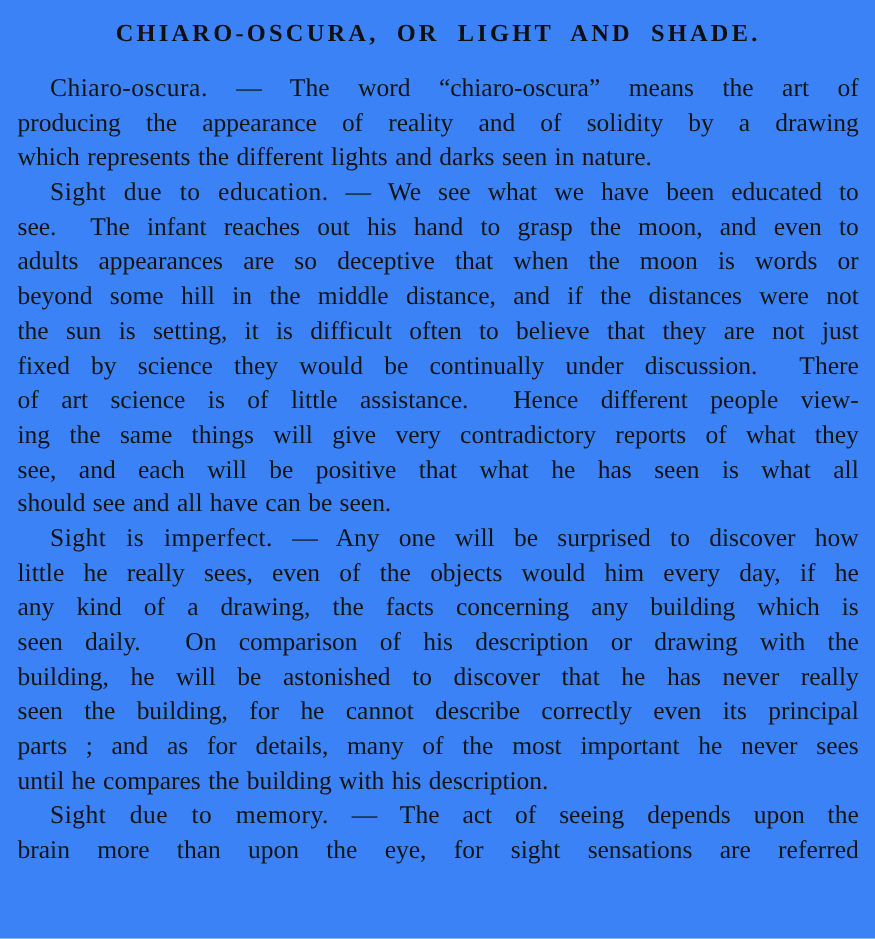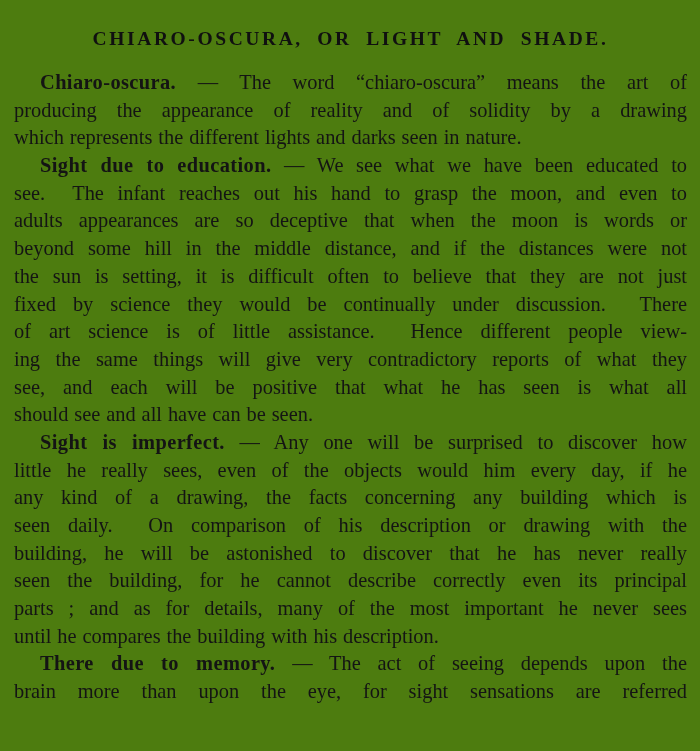--- a/index.html
+++ b/index.html
@@ -5,24 +5,24 @@
   html, body {
     margin: 0;
     padding: 0;
     background: #ffffff;
   }
   .page {
     position: relative;
     width: 700px;
     height: 751px;
     box-sizing: border-box;
-    background: #4d7c0f;
+    background: #3b82f6;
     color: #141414;
     font-family: "Liberation Serif", "DejaVu Serif", serif;
-    padding: 24px 13px 0 14px;
+    padding: 13px 13px 0 14px;
     overflow: hidden;
   }
   .title {
     margin: 2px 0 17px 0;
     text-align: center;
     font-size: 19.5px;
     font-weight: bold;
     letter-spacing: 2.6px;
     word-spacing: 7px;
     line-height: 26px;
@@ -40,21 +40,21 @@
     white-space: normal;
     word-spacing: 0.04em;
   }
   .line.j {
     text-align-last: justify;
   }
   .line.first {
     text-indent: 26px;
   }
   .lead {
-    font-weight: bold;
+    font-weight: normal;
     letter-spacing: 0.4px;
   }
 </style>
 </head>
 <body>
 
 <div class="page">
   <h1 class="title">CHIARO-OSCURA, OR LIGHT AND SHADE.</h1>
   <div class="body-text">
       <div>
@@ -78,17 +78,17 @@
         <div class="line first j"><span class="lead">Sight is imperfect.</span> — Any one will be surprised to discover how</div>
         <div class="line j">little he really sees, even of the objects would him every day, if he</div>
         <div class="line j">any kind of a drawing, the facts concerning any building which is</div>
         <div class="line j">seen daily.&nbsp; On comparison of his description or drawing with the</div>
         <div class="line j">building, he will be astonished to discover that he has never really</div>
         <div class="line j">seen the building, for he cannot describe correctly even its principal</div>
         <div class="line j">parts ; and as for details, many of the most important he never sees</div>
         <div class="line">until he compares the building with his description.</div>
       </div>
       <div>
-        <div class="line first j"><span class="lead">There due to memory.</span> — The act of seeing depends upon the</div>
+        <div class="line first j"><span class="lead">Sight due to memory.</span> — The act of seeing depends upon the</div>
         <div class="line j">brain more than upon the eye, for sight sensations are referred</div>
       </div>
     </div>
 </div>
 
 </body></html>

